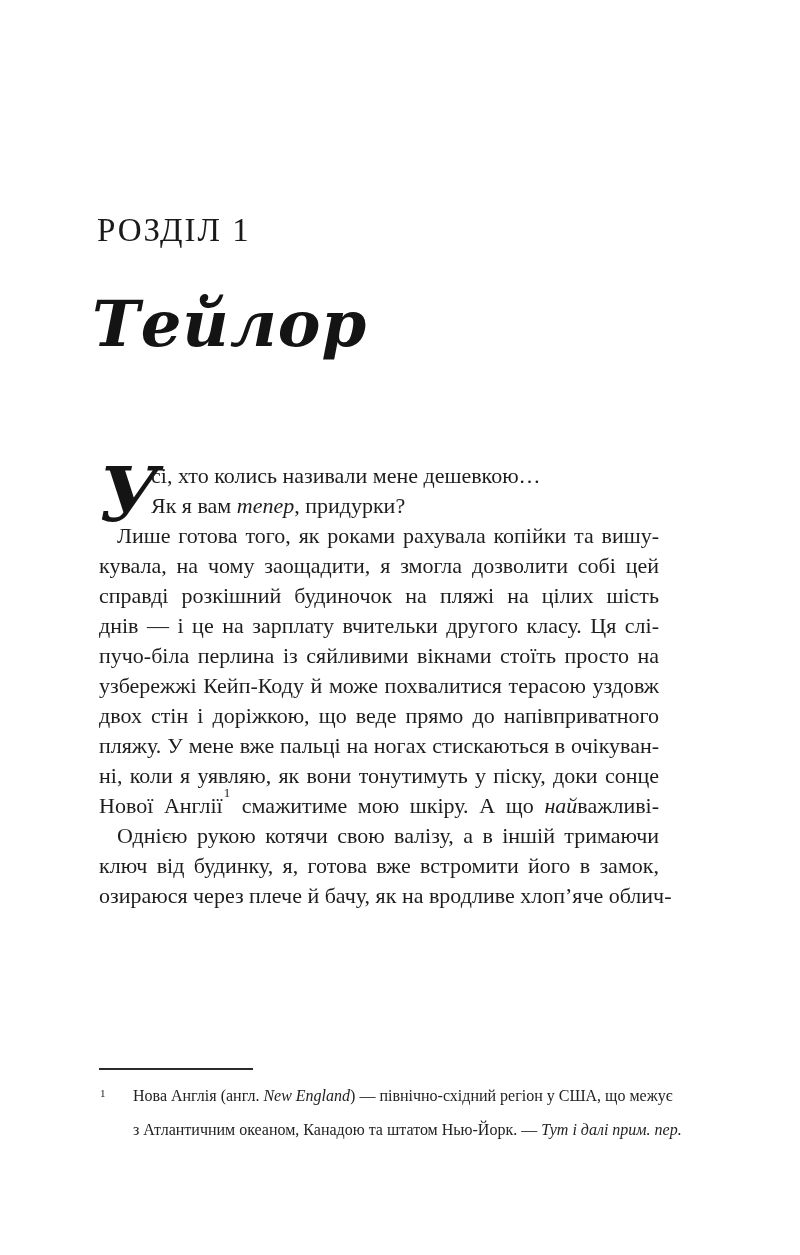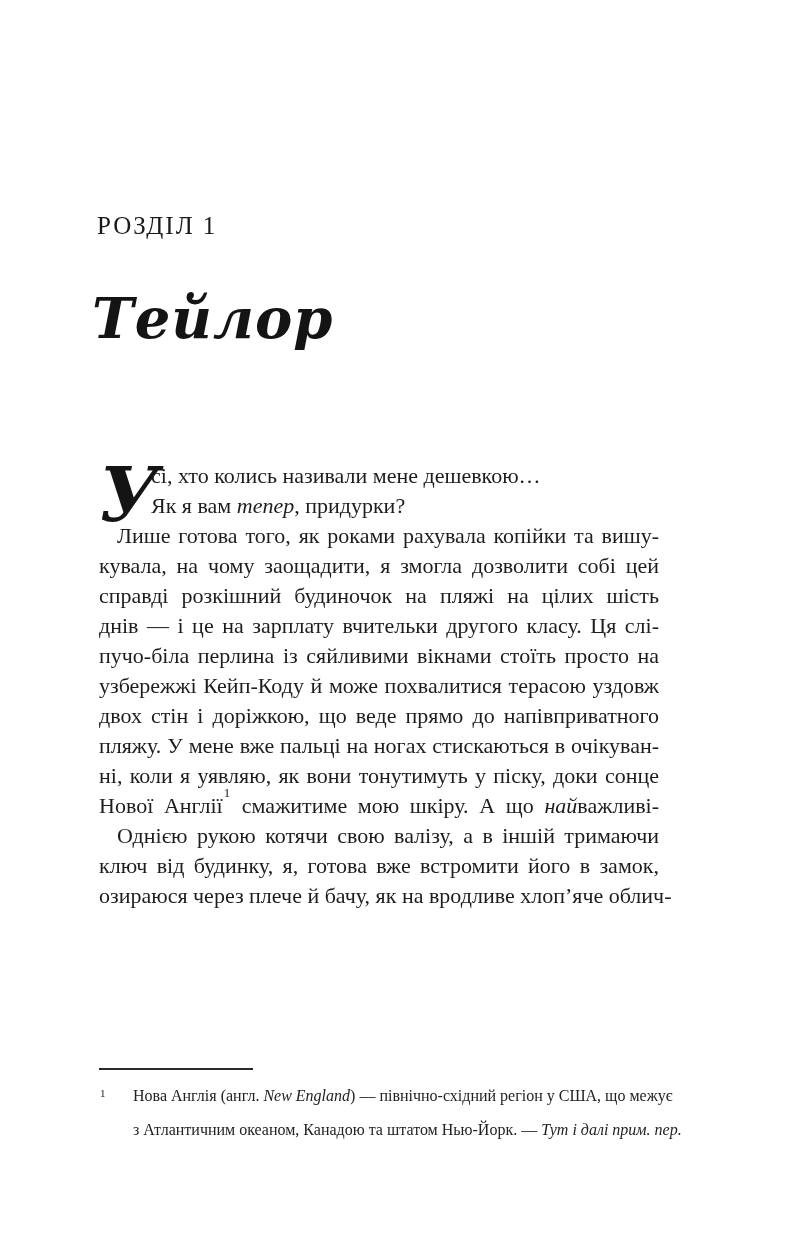--- a/index.html
+++ b/index.html
@@ -4,26 +4,26 @@
 <style>
   html,body{margin:0;padding:0;background:#e9e9e9;}
   .page{
     position:relative;width:800px;height:1255px;margin:0 auto;
     background:#ffffff;color:#1d1d1d;
     font-family:"Liberation Serif",serif;
     overflow:hidden;
   }
   .kicker{
     position:absolute;left:97px;top:212px;
-    font-size:25px;letter-spacing:2px;color:#1a1a1a;
+    font-size:33px;letter-spacing:2px;color:#1a1a1a;
   }
   .title{
     position:absolute;left:92px;top:282px;margin:0;
     font-family:"DejaVu Serif",serif;font-style:italic;font-weight:bold;
-    font-size:56px;line-height:1.3;color:#141414;letter-spacing:1px;
+    font-size:64px;line-height:1.3;color:#141414;letter-spacing:1px;
   }
   .bodytext{
     position:absolute;left:99px;top:461px;width:560px;
     font-size:22px;line-height:30px;
   }
   .dropcap{
     float:left;width:44px;height:56px;margin:3px 8px 0 0;
     font-family:"DejaVu Serif",serif;font-style:italic;font-weight:bold;
     font-size:74px;line-height:62px;color:#141414;
   }

